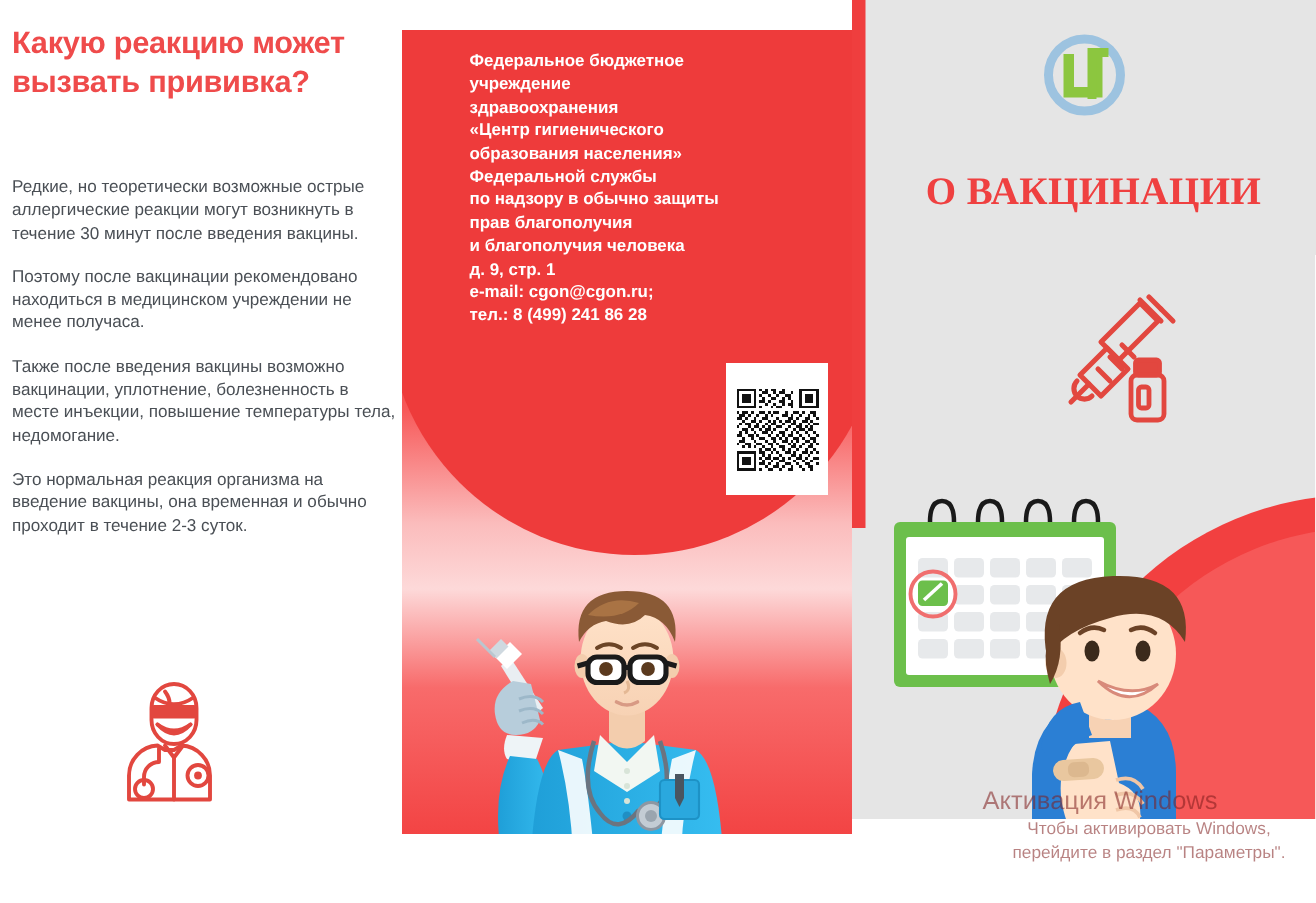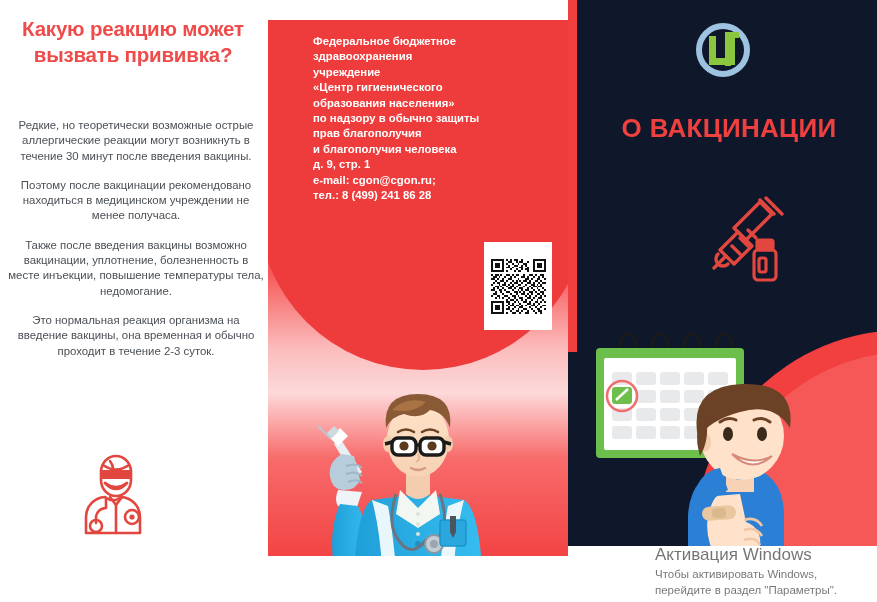--- a/index.html
+++ b/index.html
@@ -8,21 +8,21 @@
   #page{
     position:relative;
     width:877px;height:602px;
     overflow:hidden;
     background:#ffffff;
   }
 
   
   #left-panel{
     position:absolute;left:0;top:0;width:268px;height:602px;
-    background:#ffffff;overflow:hidden;text-align:center;
+    background:#ffffff;overflow:hidden;
   }
   #left-heading{
     position:absolute;left:8px;top:16px;width:250px;
     font-size:20.5px;line-height:26px;font-weight:bold;
     color:#ef4b4b;letter-spacing:-0.2px;
   }
   #left-body{
     position:absolute;left:8px;top:118px;width:256px;
     font-size:11.4px;line-height:15.3px;color:#4a4f55;
   }
@@ -63,21 +63,21 @@
   #qr-wrap{
     position:absolute;left:216px;top:222px;width:68px;height:88px;
     background:#ffffff;z-index:5;
     display:flex;align-items:center;justify-content:center;
   }
   #qr-code{width:55px;height:55px;}
 
   
   #right-panel{
     position:absolute;left:568px;top:0;width:309px;height:546px;
-    background:#0f172a;overflow:hidden;
+    background:#e5e5e5;overflow:hidden;font-family:Liberation Serif, serif;
   }
   #right-left-strip{
     position:absolute;left:0;top:0;width:9px;height:352px;background:#ef3e3e;
   }
   #right-big-curve{
     position:absolute;left:126px;top:330px;width:420px;height:300px;
     background:#f24040;border-radius:210px 0 0 0;
   }
   #right-curve-inner{
     position:absolute;left:150px;top:352px;width:380px;height:280px;
@@ -91,26 +91,26 @@
   #syringe-icon{position:absolute;left:120px;top:196px;width:104px;height:90px;}
   #boy-illu{position:absolute;left:8px;top:330px;width:300px;height:240px;}
 
   
   #footer{
     position:absolute;left:0;top:556px;width:877px;height:46px;background:#ffffff;
   }
 
   
   #win-watermark{
-    position:absolute;left:655px;top:545px;width:222px;
-    color:#000000;opacity:.55;z-index:40;pointer-events:none;
+    position:absolute;left:655px;top:524px;width:222px;
+    color:#7f1d1d;opacity:.55;z-index:40;pointer-events:none;
     font-family:"Liberation Sans","DejaVu Sans",sans-serif;
   }
   #win-title{font-size:17px;line-height:20px;}
-  #win-sub{font-size:11.5px;line-height:14px;margin-top:2px;}
+  #win-sub{font-size:11.5px;line-height:14px;margin-top:2px;text-align:center;}
 </style>
 </head>
 <body>
 
 <div id="page">
 
   <div id="left-panel">
 
     <div id="left-heading">Какую реакцию может вызвать прививка?</div>
 
@@ -141,24 +141,25 @@
 
     <div id="left-bottom-band"></div>
     <div id="left-band-notch"></div>
   </div>
 
   <div id="middle-panel">
     <div id="middle-dark-top"></div>
 
     <div id="org-text">
       <div>Федеральное бюджетное</div>
+      <div>учреждение</div>
       <div>здравоохранения</div>
-      <div>учреждение</div>
       <div>«Центр гигиенического</div>
       <div>образования населения»</div>
+      <div>Федеральной службы</div>
       <div>по надзору в обычно защиты</div>
       <div>прав благополучия</div>
       <div>и благополучия человека</div>
       <div>д. 9, стр. 1</div>
       <div>e-mail: cgon@cgon.ru;</div>
       <div>тел.: 8 (499) 241 86 28</div>
     </div>
 
     <div id="qr-wrap">
       <svg id="qr-code" viewBox="0 0 29 29" shape-rendering="crispEdges">

